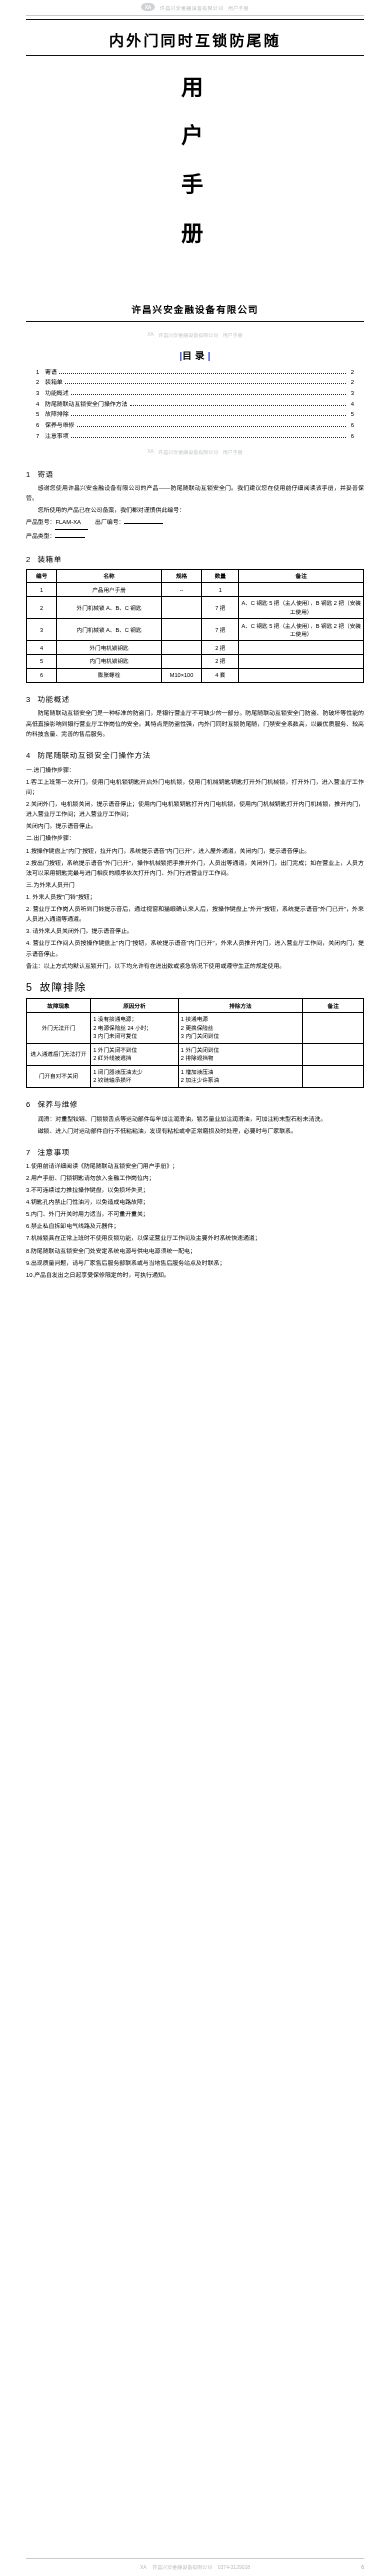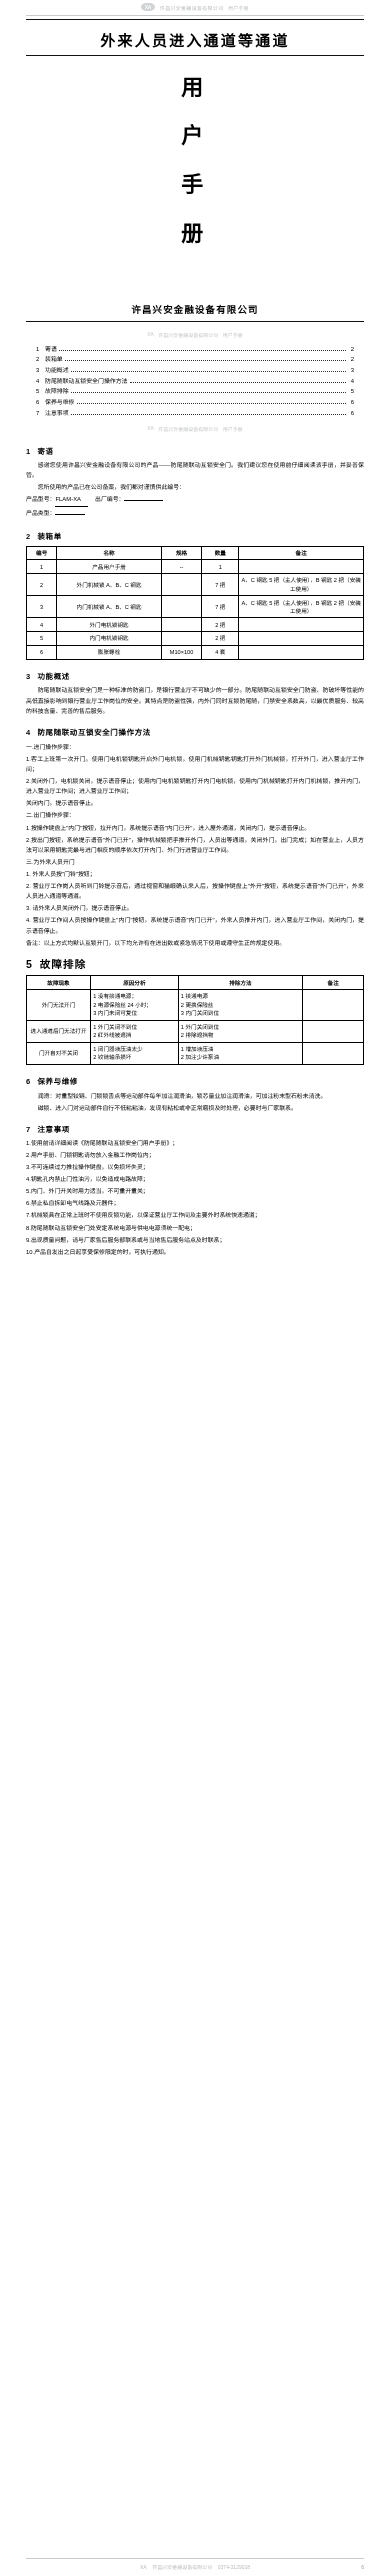--- a/index.html
+++ b/index.html
@@ -53,21 +53,21 @@
   .toc-row{display:flex;align-items:baseline;margin:1.7px 0;}
   .toc-row .num{width:9px;flex:none;}
   .toc-row .txt{white-space:nowrap;}
   .toc-row .dots{
     flex:1;border-bottom:0.6px dotted #333;margin:0 2.2px 1.7px 2.2px;height:0.6px;
   }
   .toc-row .pg{width:5.6px;text-align:right;flex:none;}
 
   
   h2.sec{
-    font-size:7.5px;font-weight:bold;color:#000;margin:10px 0 4.5px;letter-spacing:0.6px;
+    font-size:7.5px;font-weight:normal;color:#000;margin:10px 0 4.5px;letter-spacing:0.6px;
   }
   h2.sec .n{margin-right:6.7px;}
   h2.big{font-size:10.6px;letter-spacing:1.1px;margin-top:8px;}
   p.para{font-size:5.9px;line-height:1.75;color:#000;margin:1.7px 0;text-align:justify;}
   p.indent{text-indent:11.7px;}
   .fieldline{font-size:5.9px;line-height:2;color:#000;margin:1.1px 0;}
   .ul{display:inline-block;border-bottom:0.6px solid #000;}
   .ul.w60{width:33px;} .ul.w54{width:30px;} .ul.w70{width:39px;}
 
   
@@ -97,38 +97,41 @@
 
 <div class="page">
 
   <div class="wmbar">
     <span class="logo">XA</span>
     <span>许昌兴安金融设备有限公司</span>
     <span class="sub">用户手册</span>
   </div>
 
   <div class="toprule"></div>
-  <div class="doc-title">外来人员进入通道等通道</div>
+  <div class="doc-title">内外门同时互锁防尾随</div>
 
   <div class="bigword">用</div>
   <div class="bigword">户</div>
   <div class="bigword">手</div>
   <div class="bigword">册</div>
 
   <div class="company">许昌兴安金融设备有限公司</div>
   <div class="company-rule"></div>
 
   <div class="midwm">
     <span class="logo">XA</span>
     <span>许昌兴安金融设备有限公司</span>
     <span class="sub">用户手册</span>
   </div>
 
   <div class="pagebody">
 
+    <div class="toc-title">
+      <span class="bars">|</span><span>目录</span><span class="bars">|</span>
+    </div>
     <div class="toc">
       <div class="toc-row">
         <span class="num">1</span>
         <span class="txt">寄语</span>
         <span class="dots"></span>
         <span class="pg">2</span>
       </div>
       <div class="toc-row">
         <span class="num">2</span>
         <span class="txt">装箱单</span>

